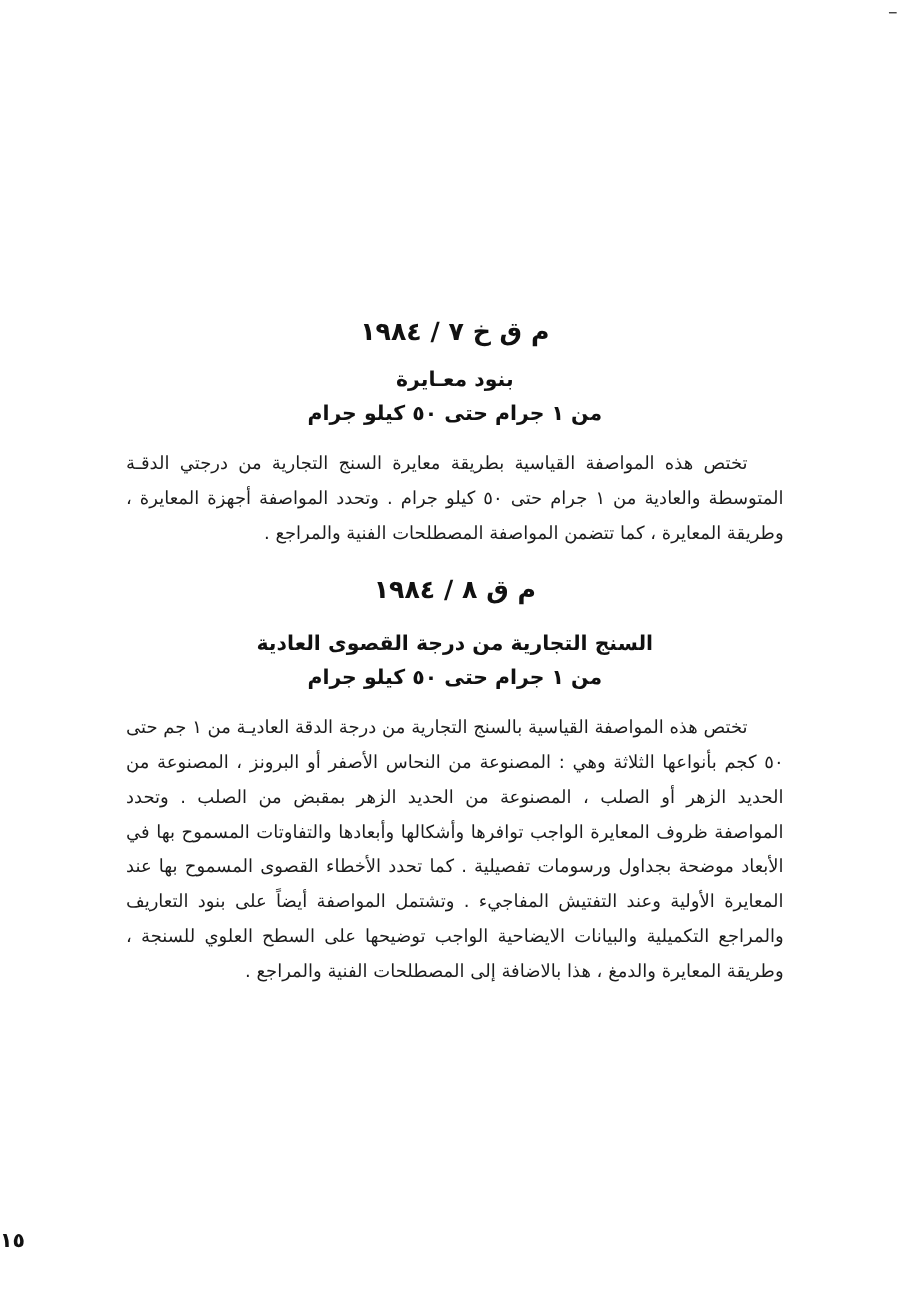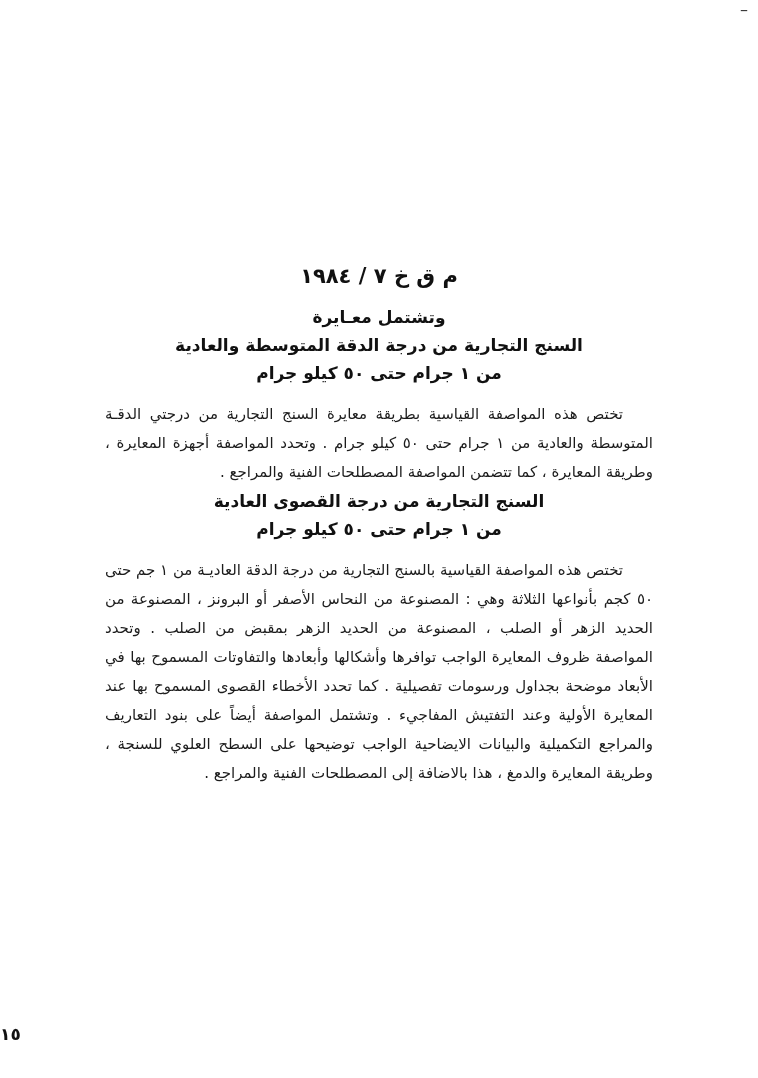--- a/index.html
+++ b/index.html
@@ -72,27 +72,27 @@
 
 <div class="page">
 
   <div class="corner-mark">–</div>
 
   <main class="content">
 
     <h1 class="code code-1">م ق خ ٧ / ١٩٨٤</h1>
 
     <div class="title-block">
-      <div class="title-line">وتشتمل معـايرة</div>
-      <div class="title-line">السنج التجارية من درجة الدقة المتوسطة والعادية</div>
+      <div class="title-line">بنود معـايرة</div>
       <div class="title-line">من ١ جرام حتى ٥٠ كيلو جرام</div>
     </div>
 
     <p class="body-text">تختص هذه المواصفة القياسية بطريقة معايرة السنج التجارية من درجتي الدقـة المتوسطة والعادية من ١ جرام حتى ٥٠ كيلو جرام . وتحدد المواصفة أجهزة المعايرة ، وطريقة المعايرة ، كما تتضمن المواصفة المصطلحات الفنية والمراجع .</p>
 
+    <h1 class="code code-2">م ق ٨ / ١٩٨٤</h1>
 
     <div class="title-block">
       <div class="title-line">السنج التجارية من درجة القصوى العادية</div>
       <div class="title-line">من ١ جرام حتى ٥٠ كيلو جرام</div>
     </div>
 
     <p class="body-text">تختص هذه المواصفة القياسية بالسنج التجارية من درجة الدقة العاديـة من ١ جم حتى ٥٠ كجم بأنواعها الثلاثة وهي : المصنوعة من النحاس الأصفر أو البرونز ، المصنوعة من الحديد الزهر أو الصلب ، المصنوعة من الحديد الزهر بمقبض من الصلب . وتحدد المواصفة ظروف المعايرة الواجب توافرها وأشكالها وأبعادها والتفاوتات المسموح بها في الأبعاد موضحة بجداول ورسومات تفصيلية . كما تحدد الأخطاء القصوى المسموح بها عند المعايرة الأولية وعند التفتيش المفاجيء . وتشتمل المواصفة أيضاً على بنود التعاريف والمراجع التكميلية والبيانات الايضاحية الواجب توضيحها على السطح العلوي للسنجة ، وطريقة المعايرة والدمغ ، هذا بالاضافة إلى المصطلحات الفنية والمراجع .</p>
 
   </main>
 

